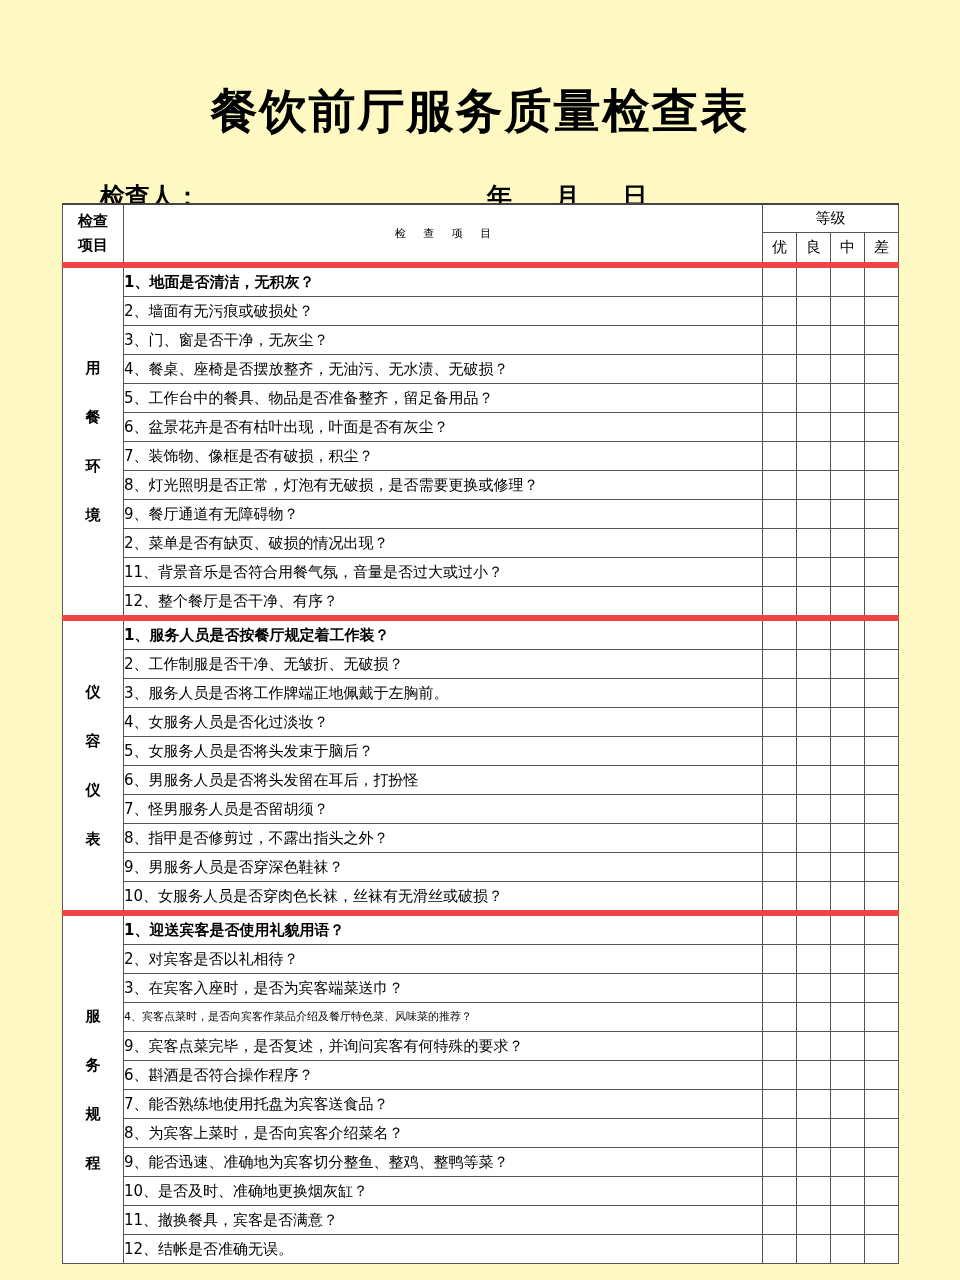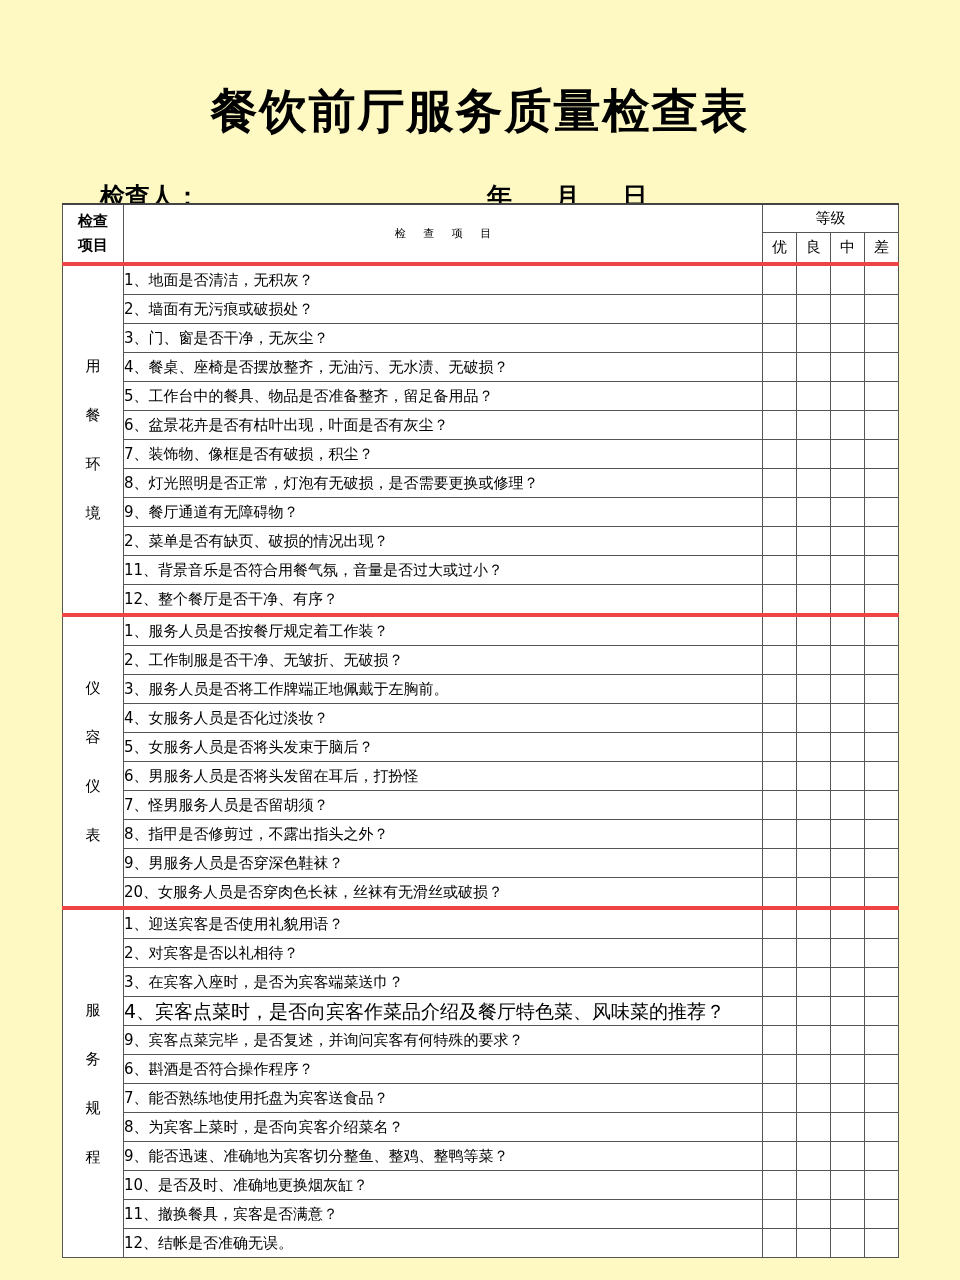--- a/index.html
+++ b/index.html
@@ -145,26 +145,26 @@
   .item-row td { height: 28px; }
   .item-cell {
     font-size: 15px;
     line-height: 1.2;
     padding: 0 0 0 14px;
     text-align: left;
     white-space: nowrap;
     overflow: hidden;
     color: #000000;
   }
-  .item-cell.small { font-size: 19px; }
+  .item-cell.small { font-size: 11px; }
   .grade-cell { height: 28px; }
 
   
   .block-top > td,
-  .block-top > th { border-top: 4px solid #ef4444; }
+  .block-top > th { border-top: 6px solid #ef4444; font-weight: bold; }
   .tbl-outer-top th { border-top: 2px solid #444444; }
 </style>
 </head>
 <body>
 
 <div class="page">
 
   <div class="doc-title">餐饮前厅服务质量检查表</div>
 
   <div class="meta-line">
@@ -359,21 +359,21 @@
           <td class="grade-cell"></td>
         </tr>
         <tr class="item-row">
           <td class="item-cell">9、男服务人员是否穿深色鞋袜？</td>
           <td class="grade-cell"></td>
           <td class="grade-cell"></td>
           <td class="grade-cell"></td>
           <td class="grade-cell"></td>
         </tr>
         <tr class="item-row">
-          <td class="item-cell">20、女服务人员是否穿肉色长袜，丝袜有无滑丝或破损？</td>
+          <td class="item-cell">10、女服务人员是否穿肉色长袜，丝袜有无滑丝或破损？</td>
           <td class="grade-cell"></td>
           <td class="grade-cell"></td>
           <td class="grade-cell"></td>
           <td class="grade-cell"></td>
         </tr>
         <tr class="item-row block-top">
           <td class="cat-cell" rowspan="12">
             <div class="cat-stack">
               <span class="cat-ch">服</span>
               <span class="cat-ch">务</span>

